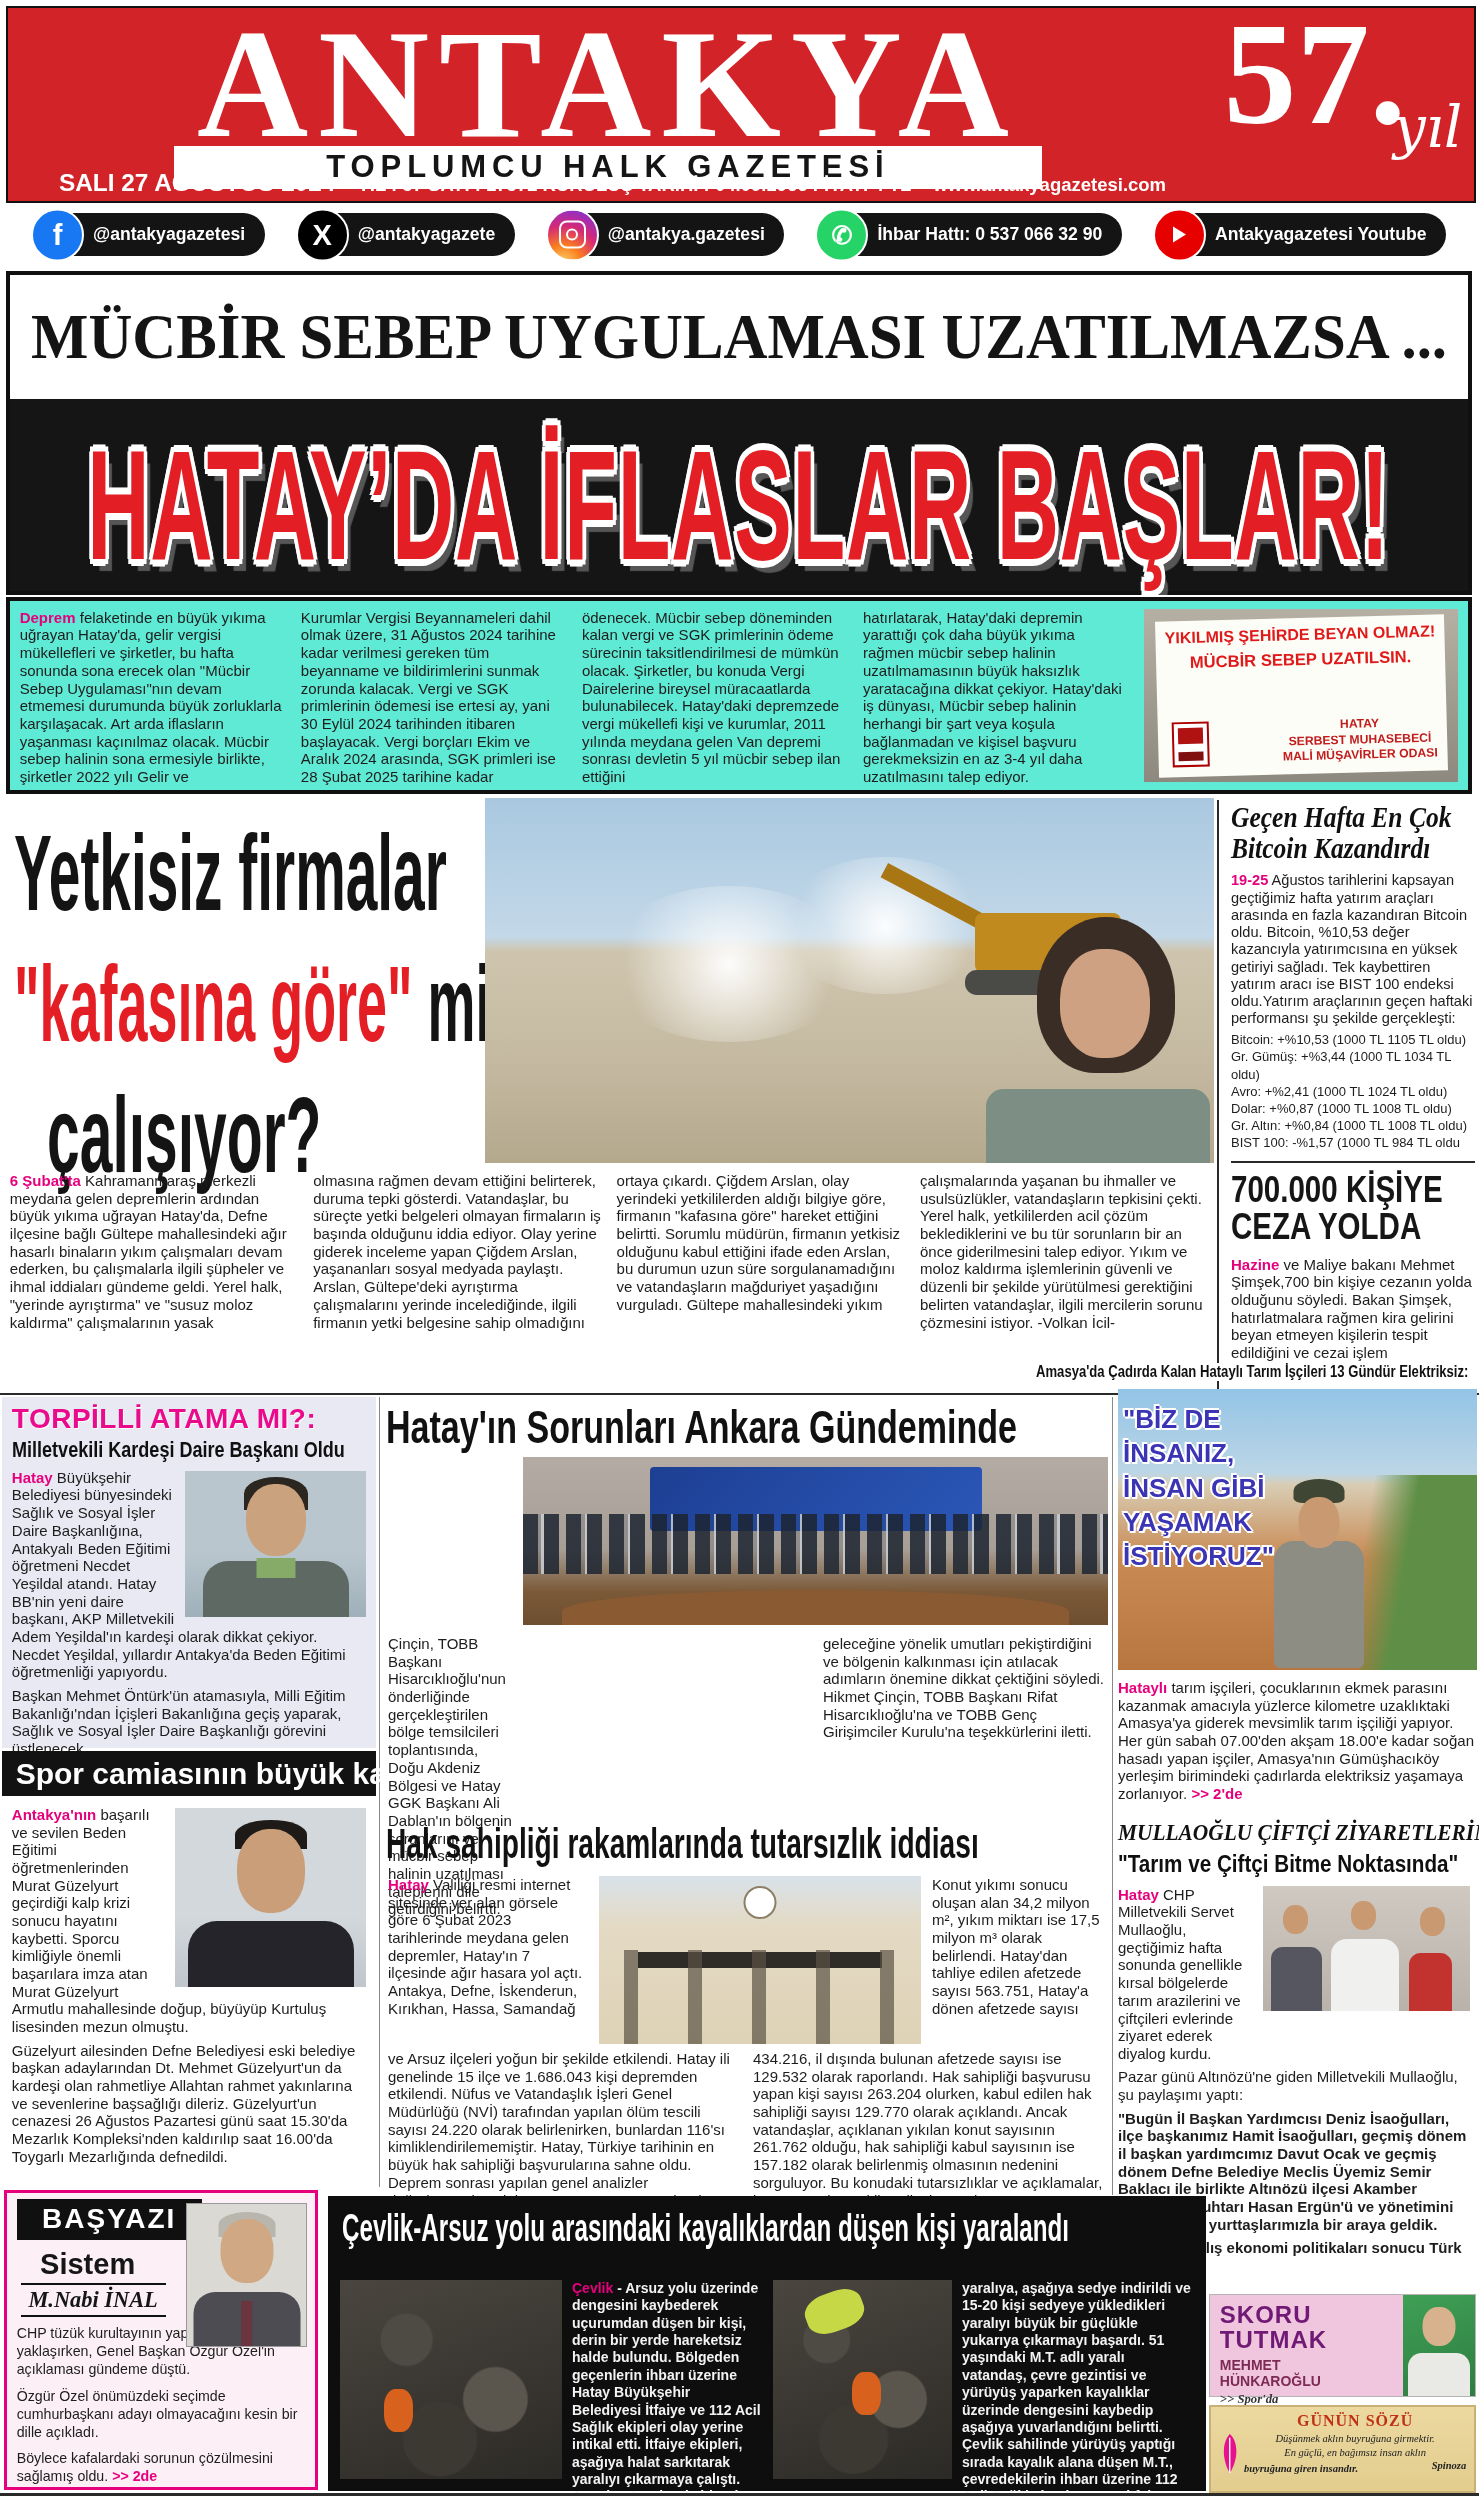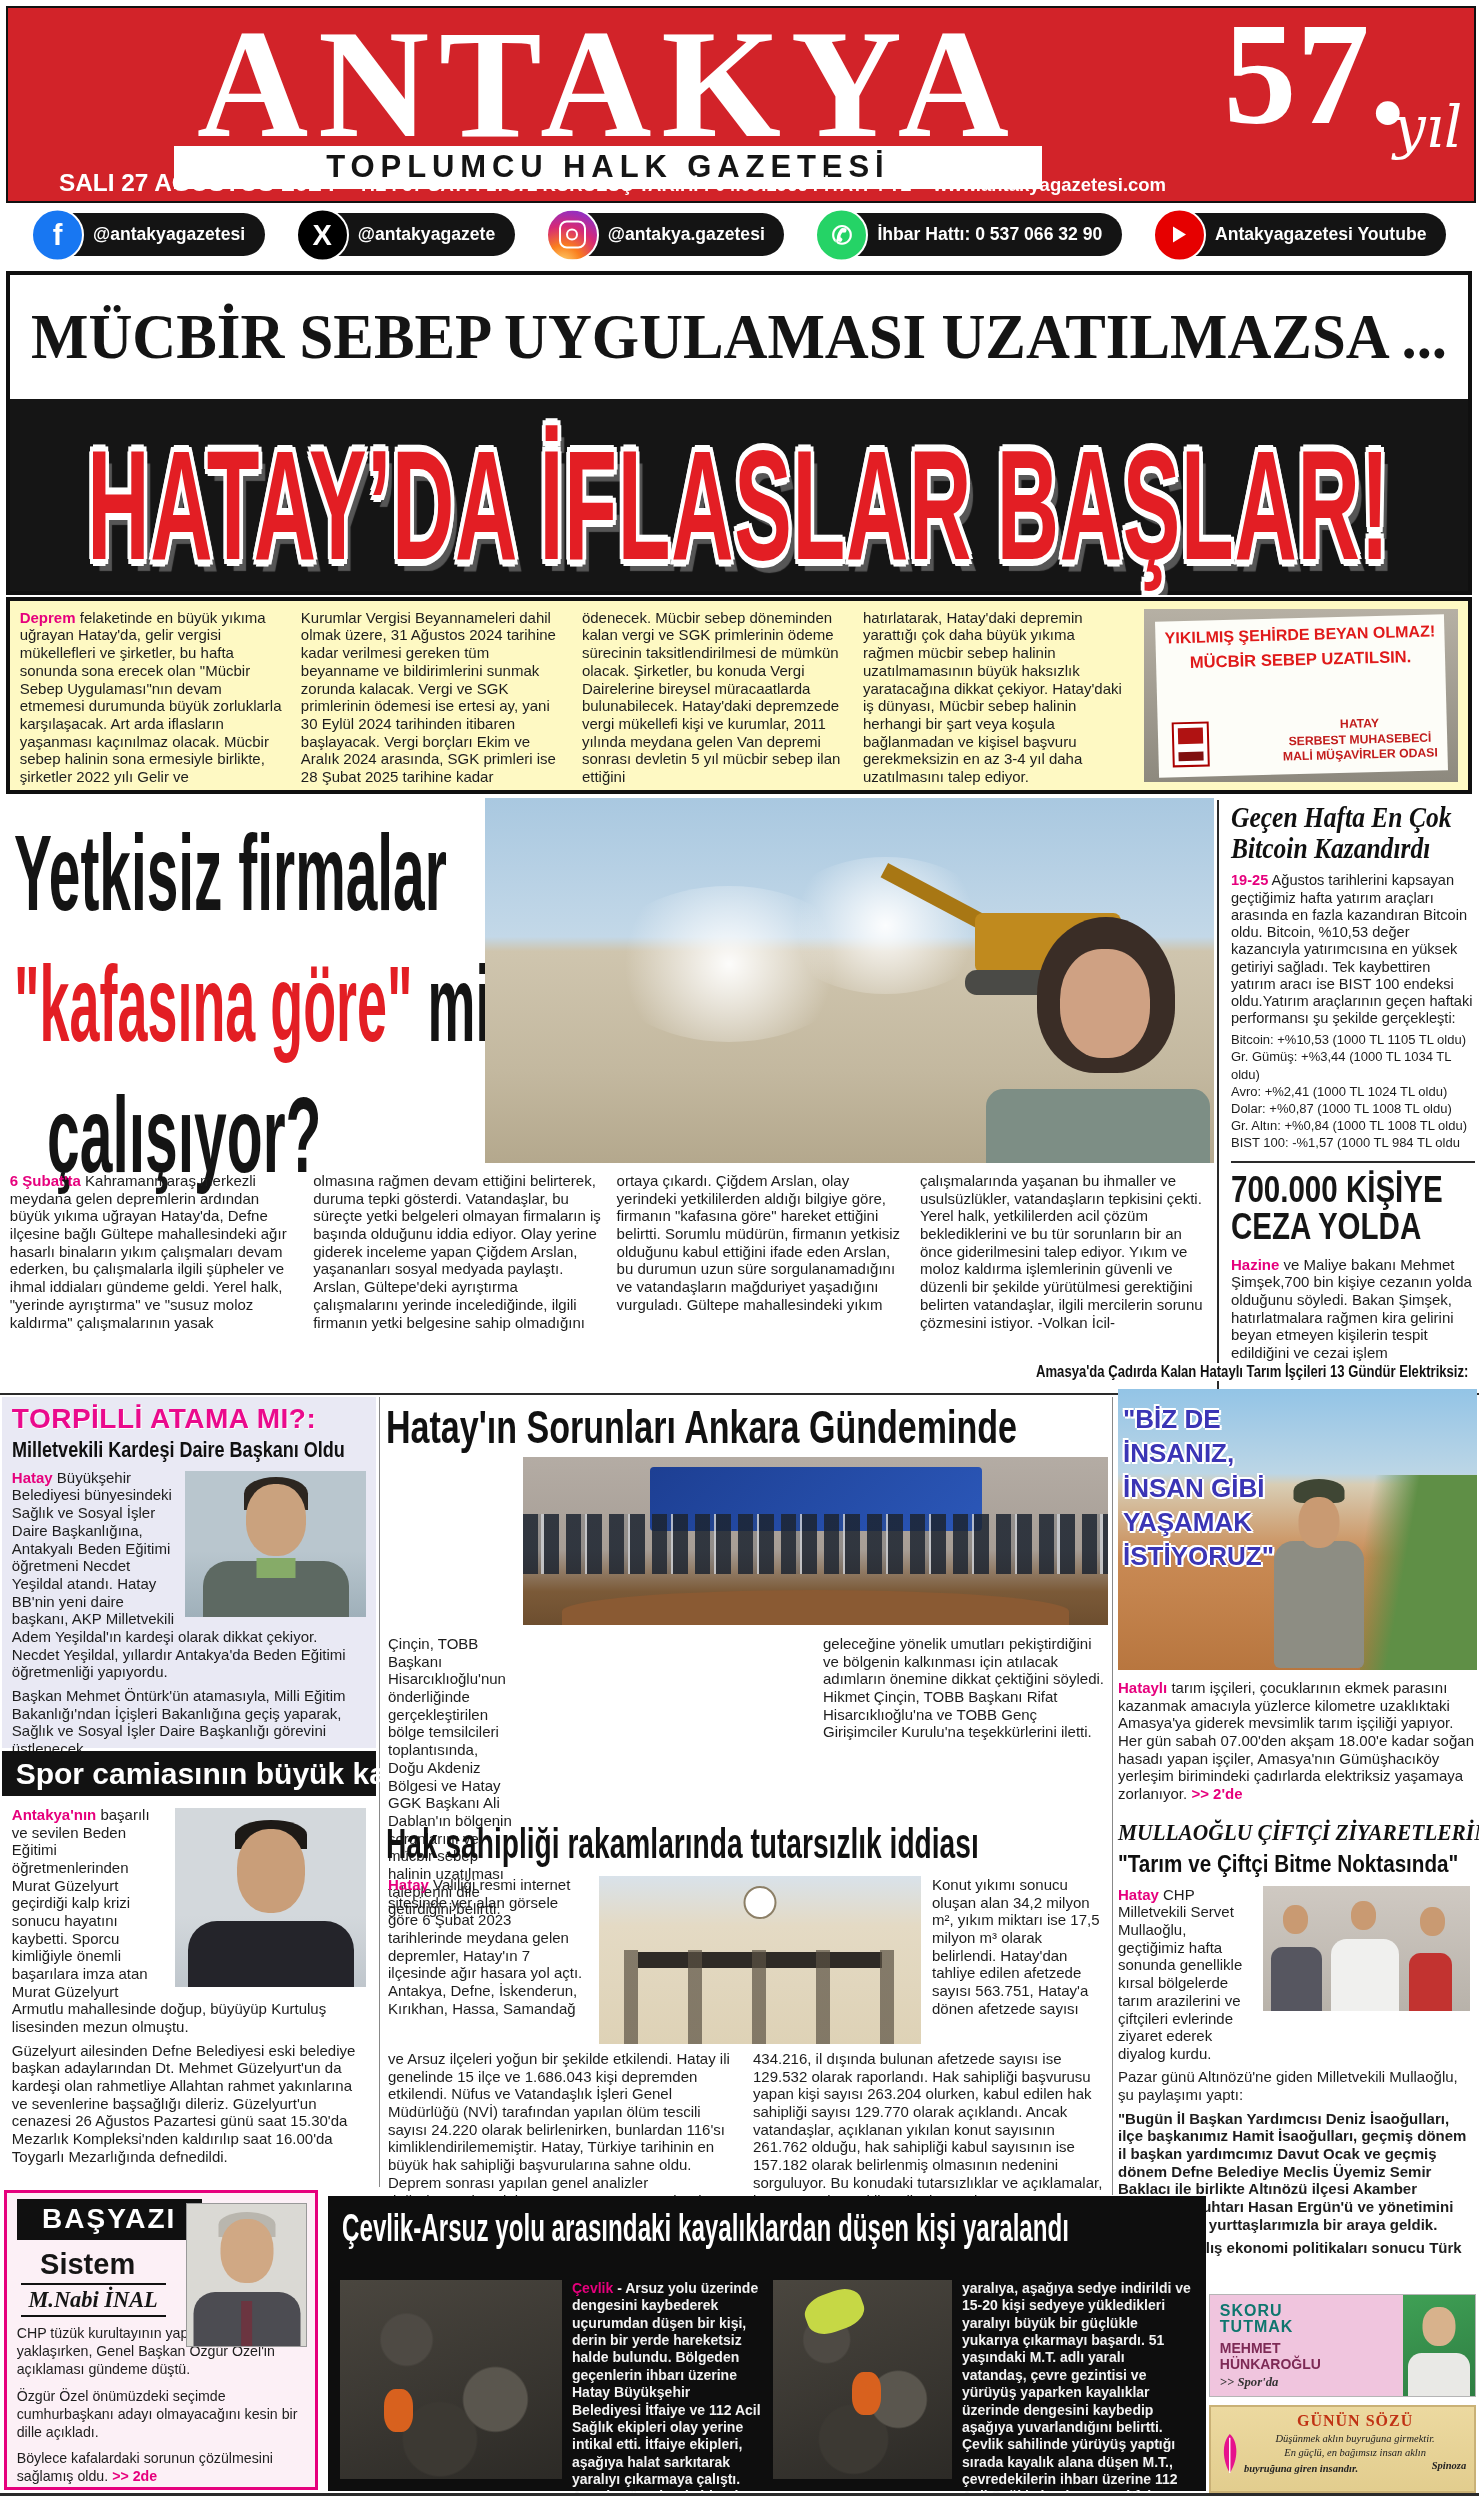--- a/index.html
+++ b/index.html
@@ -43,21 +43,21 @@
   .hl-box{left:5.9px;top:271px;width:1466px;height:324px;border:4.9px solid #101010;box-sizing:border-box;background:#151515;}
   .hl-kicker{height:124px;background:#fff;display:flex;align-items:center;padding-left:21.5px;overflow:hidden;}
   .hl-kicker span{font-family:"Liberation Serif",serif;font-weight:bold;font-size:64px;color:#141414;
     white-space:nowrap;display:inline-block;transform:scaleX(.95);transform-origin:0 50%;}
   .hl-main{height:211px;display:flex;align-items:center;justify-content:center;overflow:hidden;}
   .hl-main span{font-weight:900;font-size:115px;color:#e31e24;white-space:nowrap;display:inline-block;
     transform:scale(.75,1.35);letter-spacing:1px;
     text-shadow:-4.9px 0 #fff,4.9px 0 #fff,0 -4.9px #fff,0 4.9px #fff,-3.9px -3.9px #fff,3.9px 3.9px #fff,-3.9px 3.9px #fff,3.9px -3.9px #fff,8.8px 8.8px 1px rgba(255,255,255,.28);}
 
   
-  .lead-box{left:5.9px;top:597px;width:1466px;height:197px;border:4.9px solid #101010;box-sizing:border-box;background:#fef9c3;
+  .lead-box{left:5.9px;top:597px;width:1466px;height:197px;border:4.9px solid #101010;box-sizing:border-box;background:#5eead4;
     display:flex;padding:7.8px 9.8px;gap:18px;}
   .lead-col{flex:1;}
   .lead-banner{width:314px;flex:none;background:linear-gradient(180deg,#b6b0a4,#8d897e);
     display:flex;align-items:center;justify-content:center;}
   .banner-inner{width:289px;height:156px;background:#fdfdf8;transform:rotate(-1.5deg);padding:7.8px 5.9px;
     box-sizing:border-box;position:relative;}
   .banner-l1{color:#e01a1a;font-weight:900;font-size:16px;text-align:center;}
   .banner-l2{color:#e01a1a;font-weight:900;font-size:16.6px;text-align:center;margin-top:5.9px;}
   .banner-org{position:absolute;right:9.8px;bottom:9.8px;text-align:center;color:#c21d1d;font-weight:800;font-size:12.2px;line-height:1.25;}
   .banner-logo{position:absolute;left:13.7px;bottom:9.8px;width:33px;height:41px;background:#fff;border:2px solid #a00;}
@@ -181,21 +181,21 @@
     radial-gradient(circle at 70% 60%,#5a564e 0 16%,transparent 17%),
     radial-gradient(circle at 45% 80%,#3c3933 0 18%,transparent 19%),
     linear-gradient(160deg,#4a463f,#2c2a26);}
   .cev-orange{position:absolute;left:44%;top:46%;width:29px;height:43px;background:#d8611e;border-radius:40%;}
   .cev-lime{position:absolute;left:18%;top:6%;width:59px;height:39px;background:#c6d845;border-radius:40%;transform:rotate(-20deg);}
   .cev-text{position:absolute;color:#f3f3f3;font-size:14px;line-height:1.24;font-weight:bold;}
 
   
   .skoru{left:1209px;top:2294px;width:267px;height:103px;display:flex;border:1px solid #b5b5b5;box-sizing:border-box;}
   .skoru-txt{flex:1;background:#f0c5de;padding:7.8px 9.8px;box-sizing:border-box;}
-  .skoru-big{font-weight:900;font-size:16px;line-height:1.04;color:#0f766e;letter-spacing:1px;}
+  .skoru-big{font-weight:900;font-size:24px;line-height:1.04;color:#701a75;letter-spacing:1px;}
   .skoru-name{font-weight:800;font-size:14px;color:#7d2a55;line-height:1.15;margin-top:3.9px;}
   .skoru-more{font-family:"Liberation Serif",serif;font-style:italic;font-weight:bold;font-size:12.7px;color:#333;margin-top:2.9px;}
   .skoru-photo{width:72px;flex:none;position:relative;background:linear-gradient(160deg,#3fa055,#2e7d42);overflow:hidden;}
   .sk-head{position:absolute;left:50%;top:11.7px;transform:translateX(-50%);width:33px;height:39px;background:#d8b28c;border-radius:46%;}
   .sk-shirt{position:absolute;left:50%;bottom:-3.9px;transform:translateX(-50%);width:62px;height:47px;background:#e9e9e6;border-radius:13.7px 13.7px 0 0;}
   .gunun{left:1209px;top:2405px;width:267px;height:88px;background:linear-gradient(180deg,#ecd9a0,#e2cd8e);
     border:2px solid #c9b176;box-sizing:border-box;text-align:center;padding:4.9px 7.8px 3.9px 33px;position:absolute;}
   .gun-title{font-family:"Liberation Serif",serif;font-weight:bold;font-size:16px;color:#c03214;letter-spacing:1px;}
   .gun-quote{font-family:"Liberation Serif",serif;font-style:italic;font-size:10.5px;line-height:1.32;color:#222;margin-top:2px;}
   .gun-author{font-family:"Liberation Serif",serif;font-style:italic;font-weight:bold;font-size:10.5px;color:#222;text-align:right;}

